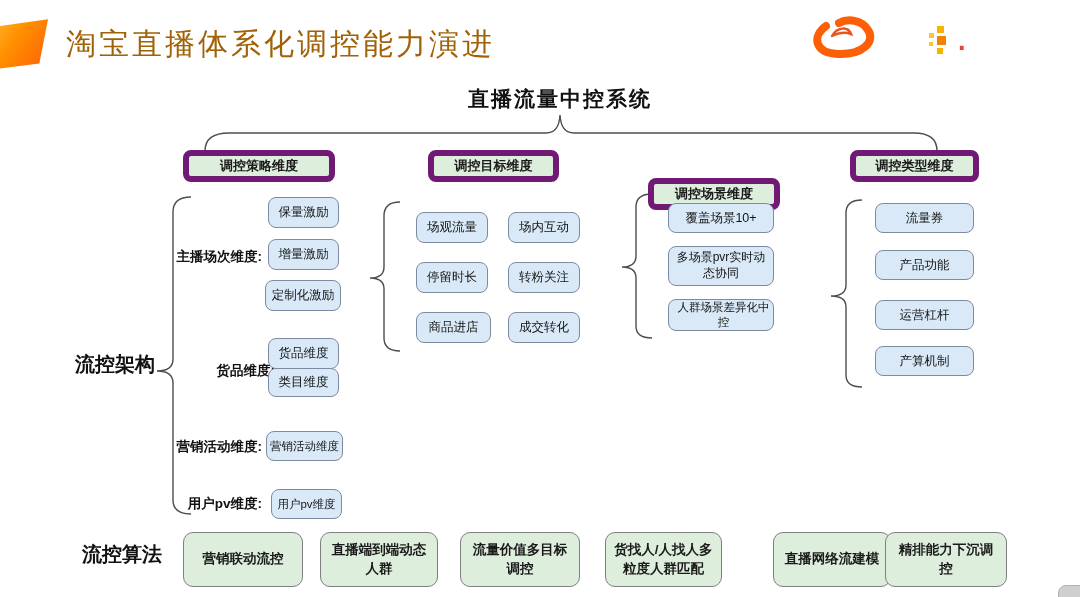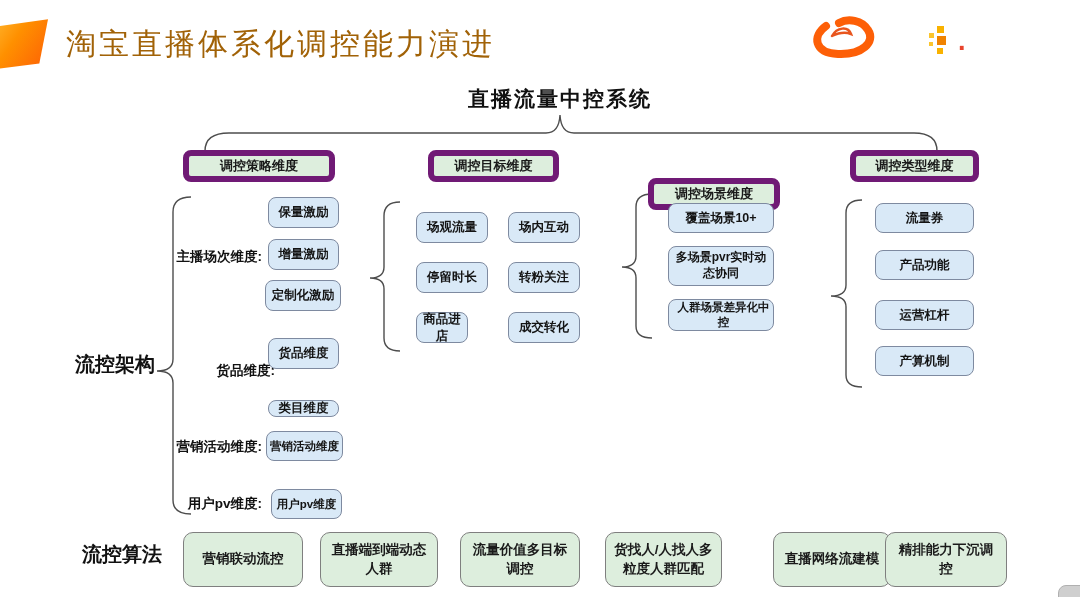--- a/index.html
+++ b/index.html
@@ -39,21 +39,21 @@
 
   
   .g-box{
     background:#ddeedd;border:6px solid #701a75;border-radius:8px;
     display:flex;align-items:center;justify-content:center;
     font-size:13px;font-weight:bold;text-align:center;color:#1a1a1a;
   }
   .b-box{
     background:#d9e9f7;border:1px solid #7e8aa0;border-radius:8px;
     display:flex;align-items:center;justify-content:center;
-    font-size:12.5px;font-weight:bold;text-align:center;color:#141414;
+    font-size:12.5px;font-weight:normal;text-align:center;color:#141414;
     line-height:1.3;padding:1px 3px;
   }
   .algo-box{
     background:#ddeedd;border:1px solid #7f7f7f;border-radius:10px;
     display:flex;align-items:center;justify-content:center;
     font-size:13.5px;font-weight:bold;text-align:center;color:#1a1a1a;
     line-height:1.35;padding:2px 10px;top:532px;height:55px;
   }
   .grp-label{
     font-size:13.5px;font-weight:bold;color:#111;text-align:right;width:114px;
@@ -117,29 +117,29 @@
 
 <div class="abs grp-label" style="left:148px;top:248px;">主播场次维度:</div>
 <div class="abs grp-label" style="left:161px;top:362px;">货品维度:</div>
 <div class="abs grp-label" style="left:148px;top:438px;">营销活动维度:</div>
 <div class="abs grp-label" style="left:148px;top:495px;">用户pv维度:</div>
 
 <div class="abs b-box" style="left:268px;top:197px;width:71px;height:31px;">保量激励</div>
 <div class="abs b-box" style="left:268px;top:239px;width:71px;height:31px;">增量激励</div>
 <div class="abs b-box" style="left:265px;top:280px;width:76px;height:31px;">定制化激励</div>
 <div class="abs b-box" style="left:268px;top:338px;width:71px;height:31px;">货品维度</div>
-<div class="abs b-box" style="left:268px;top:400px;width:71px;height:17px;">类目维度</div>
+<div class="abs b-box" style="left:268px;top:368px;width:71px;height:29px;">类目维度</div>
 <div class="abs b-box" style="left:266px;top:431px;width:77px;height:30px;font-size:11.5px;">营销活动维度</div>
 <div class="abs b-box" style="left:271px;top:489px;width:71px;height:30px;font-size:11.5px;">用户pv维度</div>
 
 <div class="abs b-box" style="left:416px;top:212px;width:72px;height:31px;">场观流量</div>
 <div class="abs b-box" style="left:508px;top:212px;width:72px;height:31px;">场内互动</div>
 <div class="abs b-box" style="left:416px;top:262px;width:72px;height:31px;">停留时长</div>
 <div class="abs b-box" style="left:508px;top:262px;width:72px;height:31px;">转粉关注</div>
-<div class="abs b-box" style="left:416px;top:312px;width:52px;height:31px;">商品进店</div>
+<div class="abs b-box" style="left:416px;top:312px;width:75px;height:31px;">商品进店</div>
 <div class="abs b-box" style="left:508px;top:312px;width:72px;height:31px;">成交转化</div>
 
 <div class="abs b-box" style="left:668px;top:203px;width:106px;height:30px;">覆盖场景10+</div>
 <div class="abs b-box" style="left:668px;top:246px;width:106px;height:40px;font-size:12px;">多场景pvr实时动态协同</div>
 <div class="abs b-box" style="left:668px;top:299px;width:106px;height:32px;font-size:11.5px;padding-left:8px;">人群场景差异化中控</div>
 
 <div class="abs b-box" style="left:875px;top:203px;width:99px;height:30px;">流量券</div>
 <div class="abs b-box" style="left:875px;top:250px;width:99px;height:30px;">产品功能</div>
 <div class="abs b-box" style="left:875px;top:300px;width:99px;height:30px;">运营杠杆</div>
 <div class="abs b-box" style="left:875px;top:346px;width:99px;height:30px;">产算机制</div>

